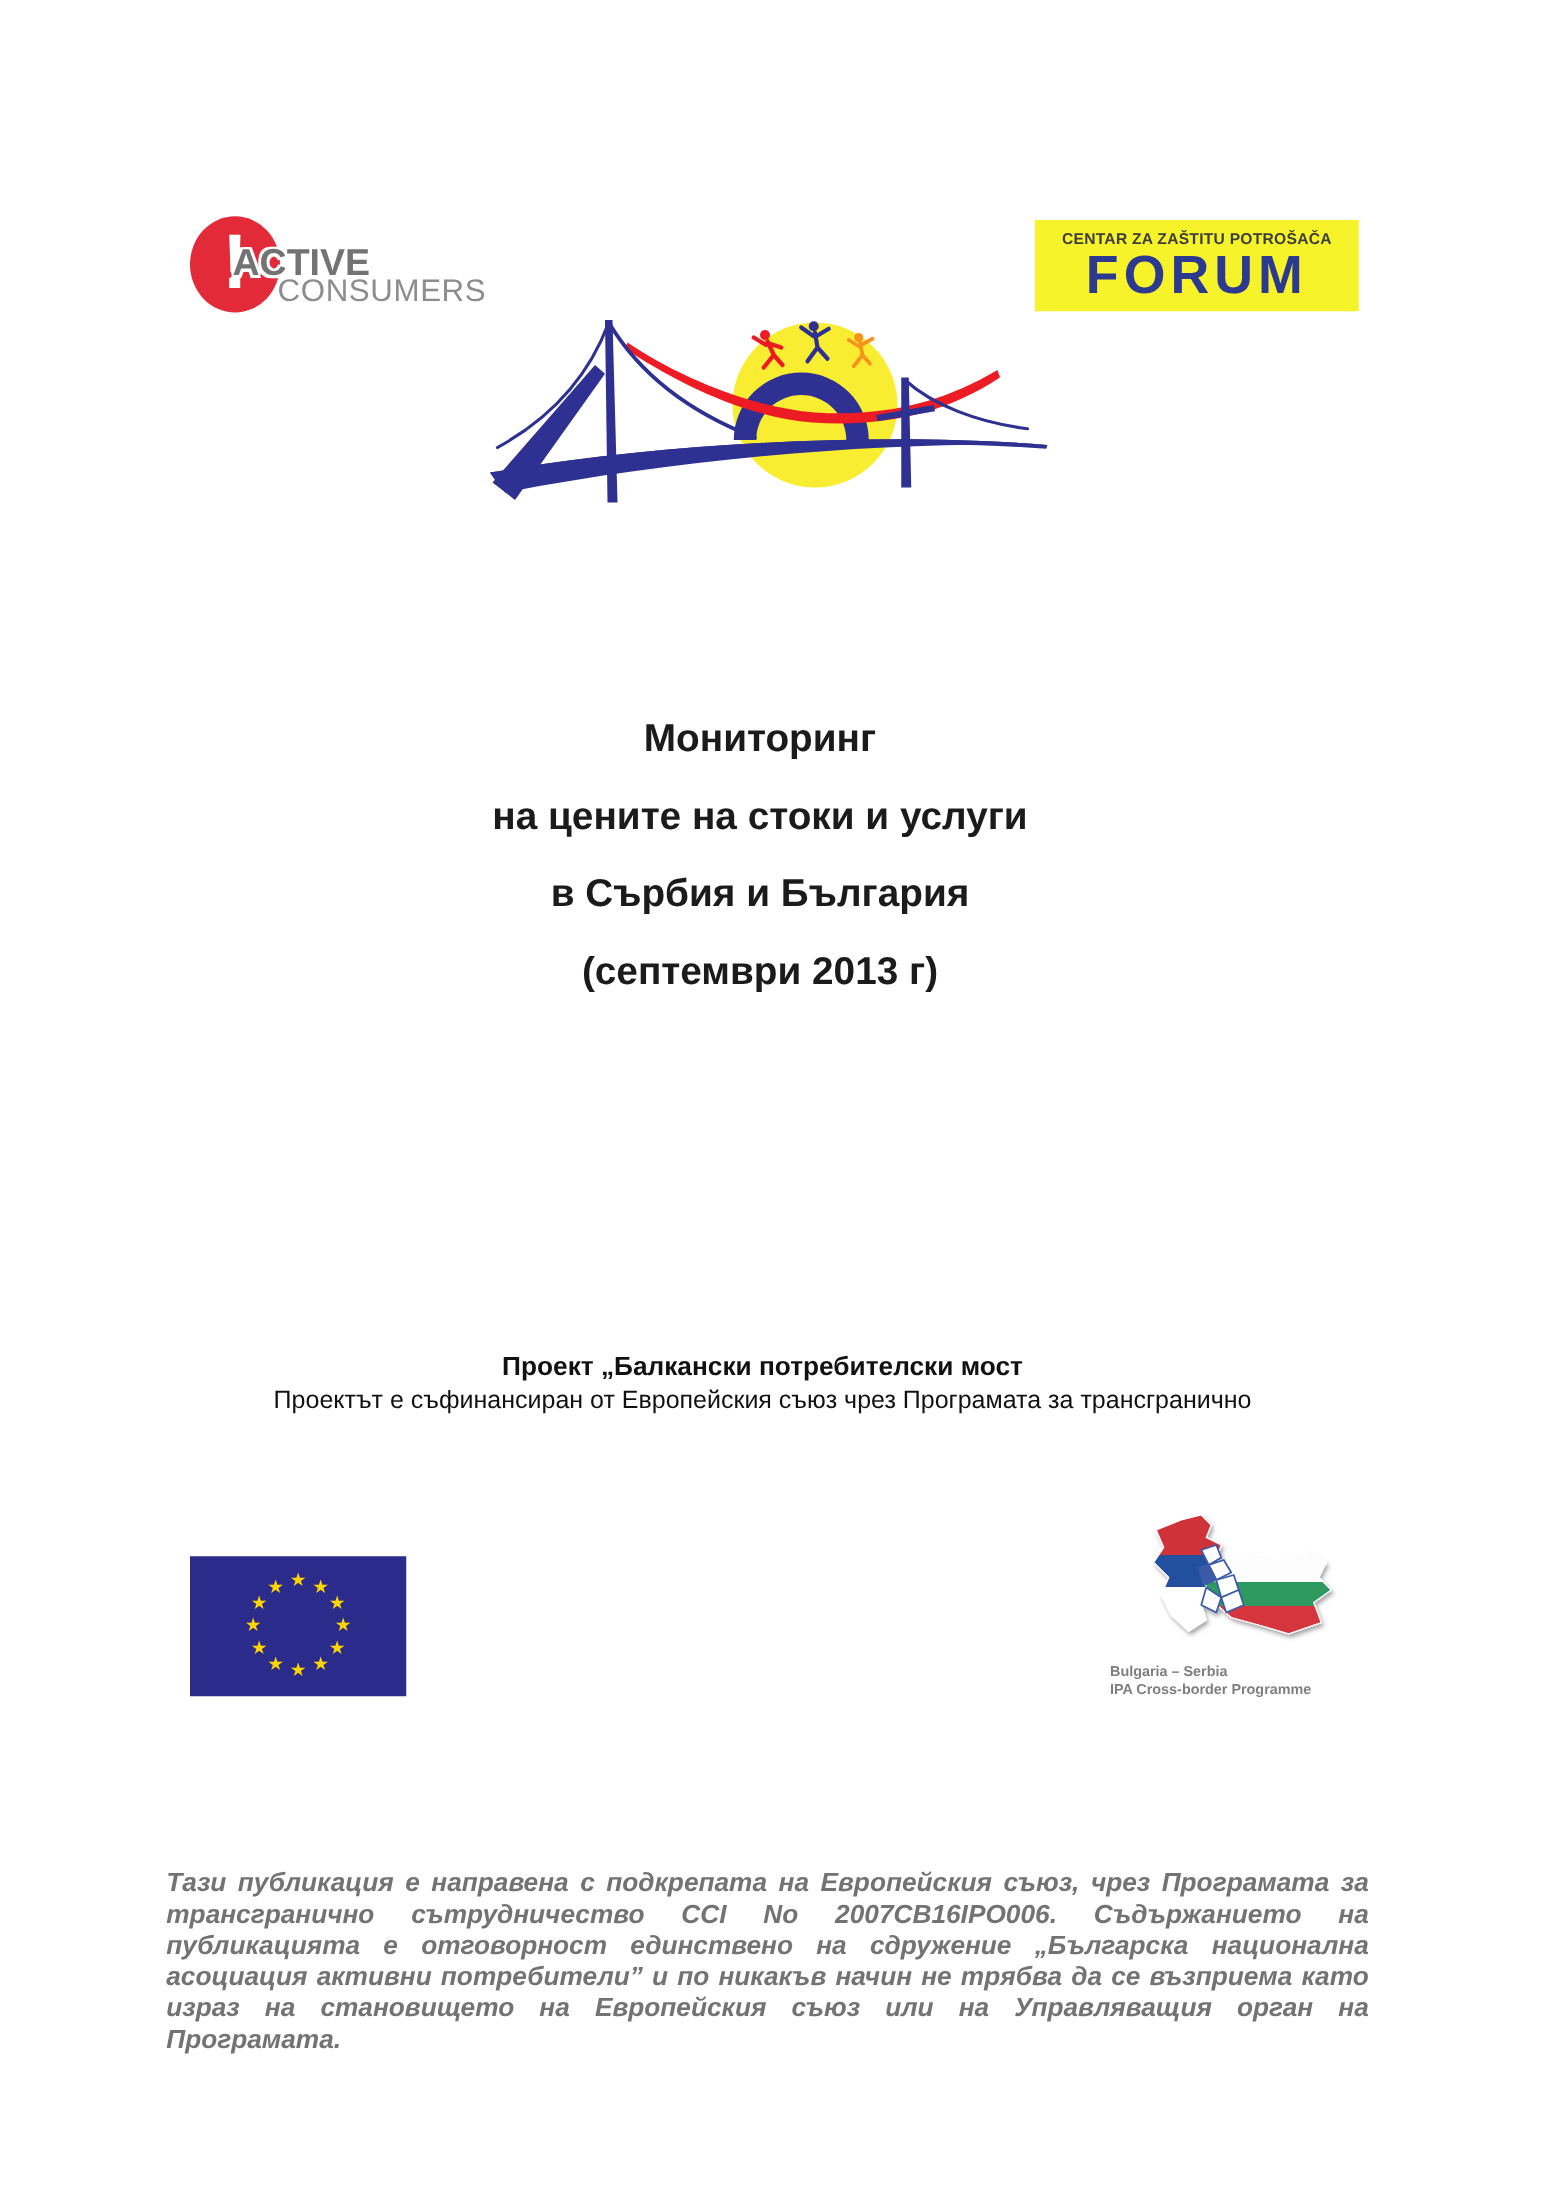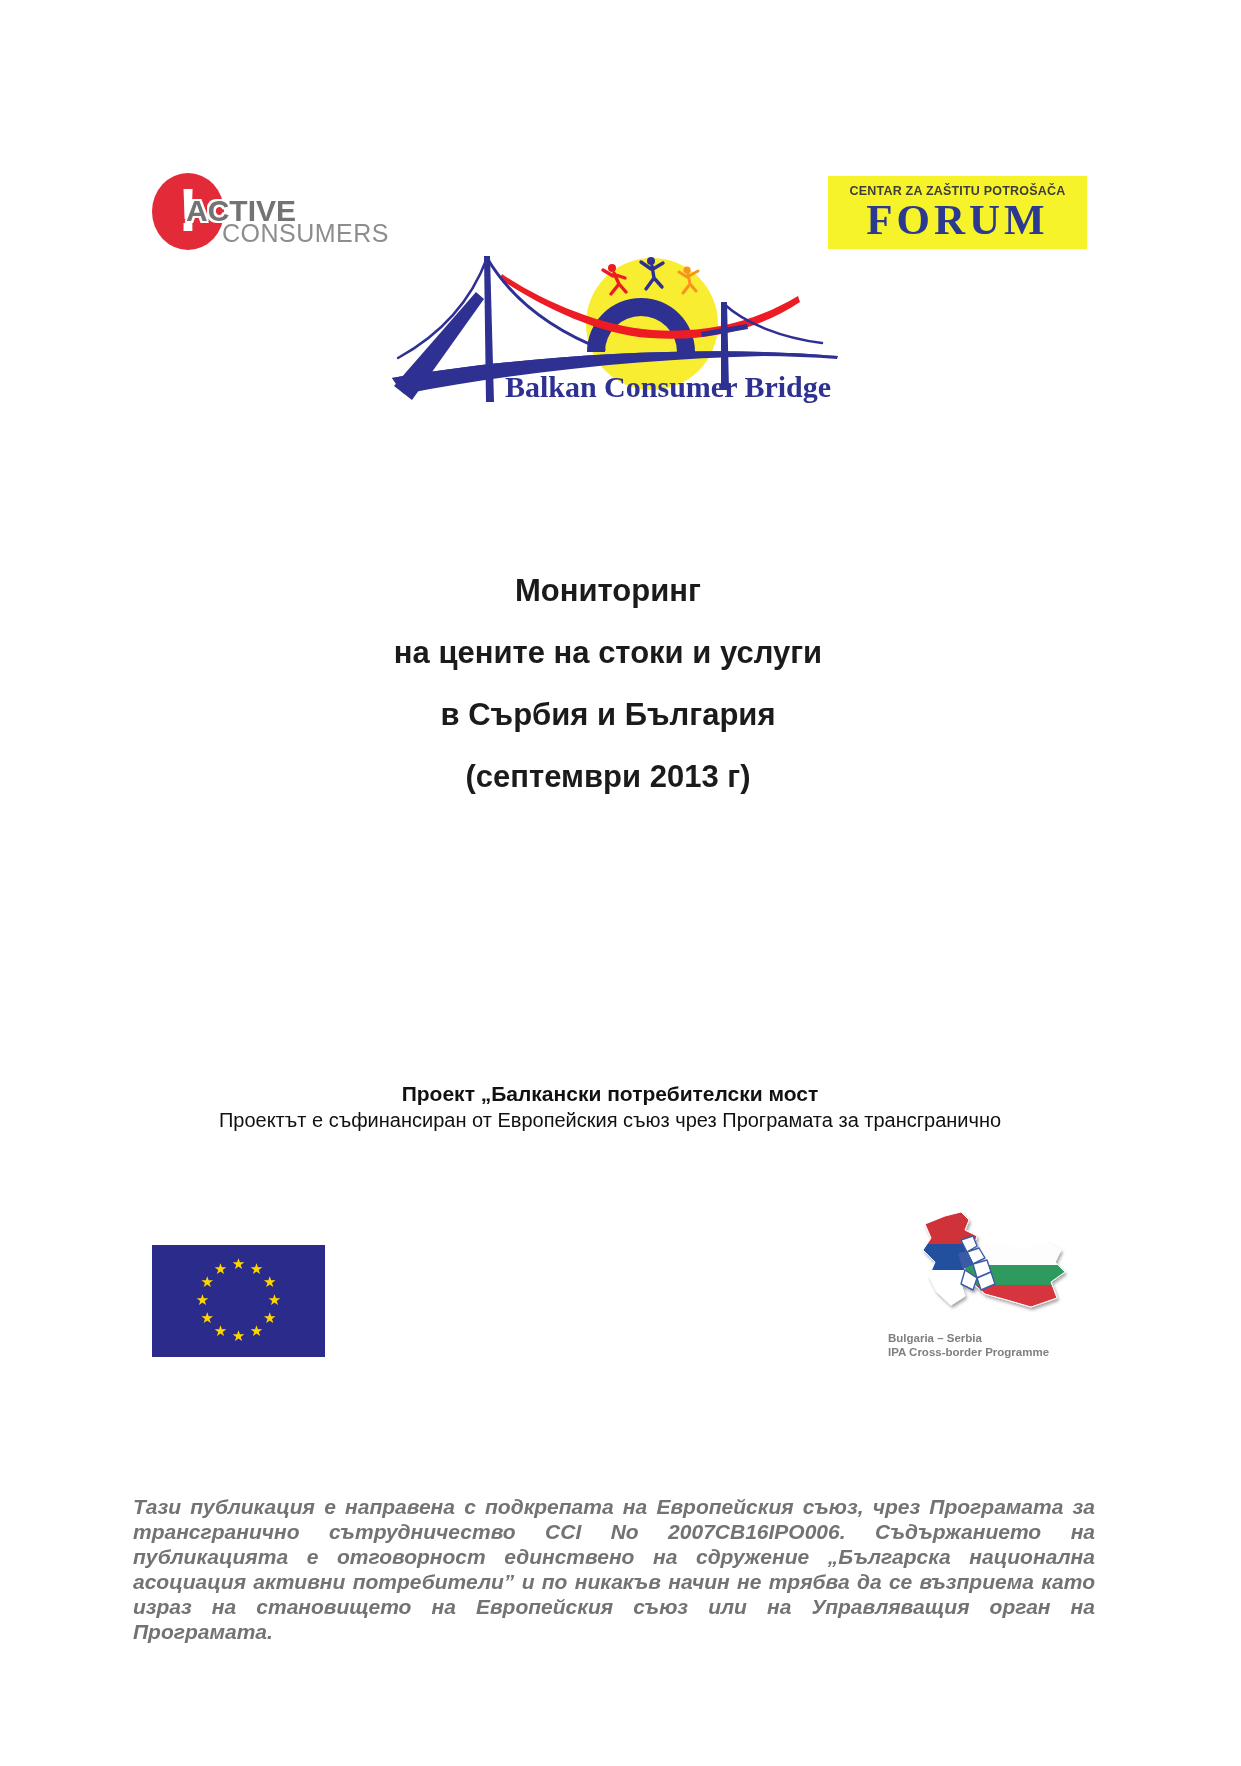--- a/index.html
+++ b/index.html
@@ -75,21 +75,21 @@
   <div>
     <div class="ac-circle" style="background: rgb(227, 42, 56);">
       <span class="ac-excl">!</span>
     </div>
     <div class="ac-word-top" style="color: #737373;">ACTIVE</div>
     <div class="ac-word-bottom" style="color: rgb(141, 141, 141);">CONSUMERS</div>
   </div>
 
   <div class="forum-box" style="background: rgb(247, 243, 43);">
     <div class="forum-tagline" style="color: rgb(61, 61, 60);">CENTAR ZA ZAŠTITU POTROŠAČA</div>
-    <div class="forum-name" style="color: rgb(43, 57, 144); font-family: Liberation Serif, serif;">FORUM</div>
+    <div class="forum-name" style="color: rgb(43, 57, 144);">FORUM</div>
   </div>
 
   <svg class="bridge-svg" width="450" height="180" viewBox="0 0 450 180">
 
     <circle cx="262" cy="96" r="66" fill="#f9ed32"></circle>
 
     <path d="M197,124 A54,54 0 0 1 305,124 L287,124 A36,36 0 0 0 215,124 Z" fill="#2e3192"></path>
 
     <path d="M112,46 C150,72 210,98 262,102 C320,106 368,92 408,68 L410,74 C368,102 318,114 260,110 C205,106 148,76 110,51 Z" fill="#ed1c24"></path>
 
@@ -120,21 +120,20 @@
       <g stroke="#2e3192" stroke-width="3.4">
         <circle cx="261" cy="33" r="4" fill="#2e3192" stroke="none"></circle>
         <path d="M262,38 L264,50 M264,50 L256,61 M264,50 L272,59 M261,41 L251,34 M263,41 L273,35"></path>
       </g>
       <g stroke="#f7941d" stroke-width="3">
         <circle cx="297" cy="42" r="3.6" fill="#f7941d" stroke="none"></circle>
         <path d="M298,46 L300,56 M300,56 L293,65 M300,56 L306,63 M297,49 L289,44 M299,48 L308,43"></path>
       </g>
     </g>
   </svg>
-  <div class="bridge-label" style="color: rgb(46, 49, 146);">Balkan Consumer Bridge</div>
 
   <div class="title-block">
     <div>Мониторинг</div>
     <div>на цените на стоки и услуги</div>
     <div>в Сърбия и България</div>
     <div>(септември 2013 г)</div>
   </div>
 
   <div class="project-block">
     <div class="project-heading">Проект „Балкански потребителски мост</div>

